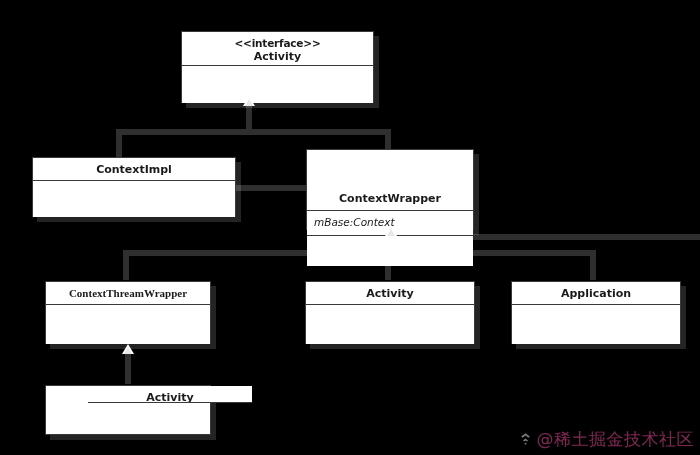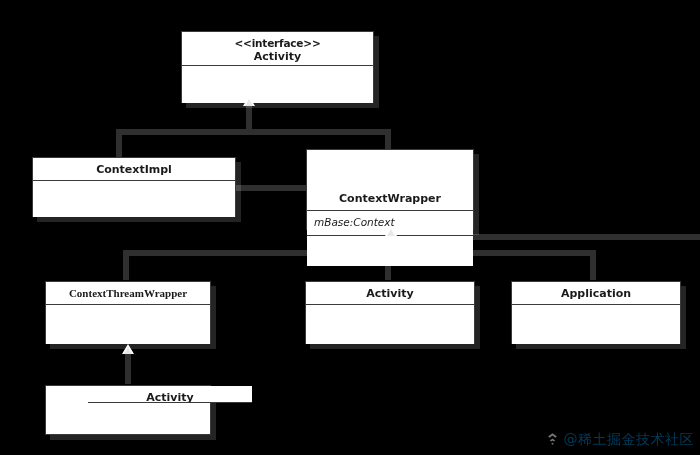--- a/index.html
+++ b/index.html
@@ -113,22 +113,22 @@
     z-index: 9;
     opacity: 0.55;
   }
   #watermark .wm-logo {
     width: 15px;
     height: 15px;
     position: relative;
     flex: 0 0 auto;
   }
   #watermark .wm-text {
-    color: #0369a1;
-    font-size: 14px;
+    color: #ec4899;
+    font-size: 17px;
     line-height: 15px;
     letter-spacing: 0.5px;
     white-space: nowrap;
     font-family: "DejaVu Sans", "Liberation Sans", sans-serif;
   }
 </style>
 </head>
 <body>
 
 <div id="canvas">

